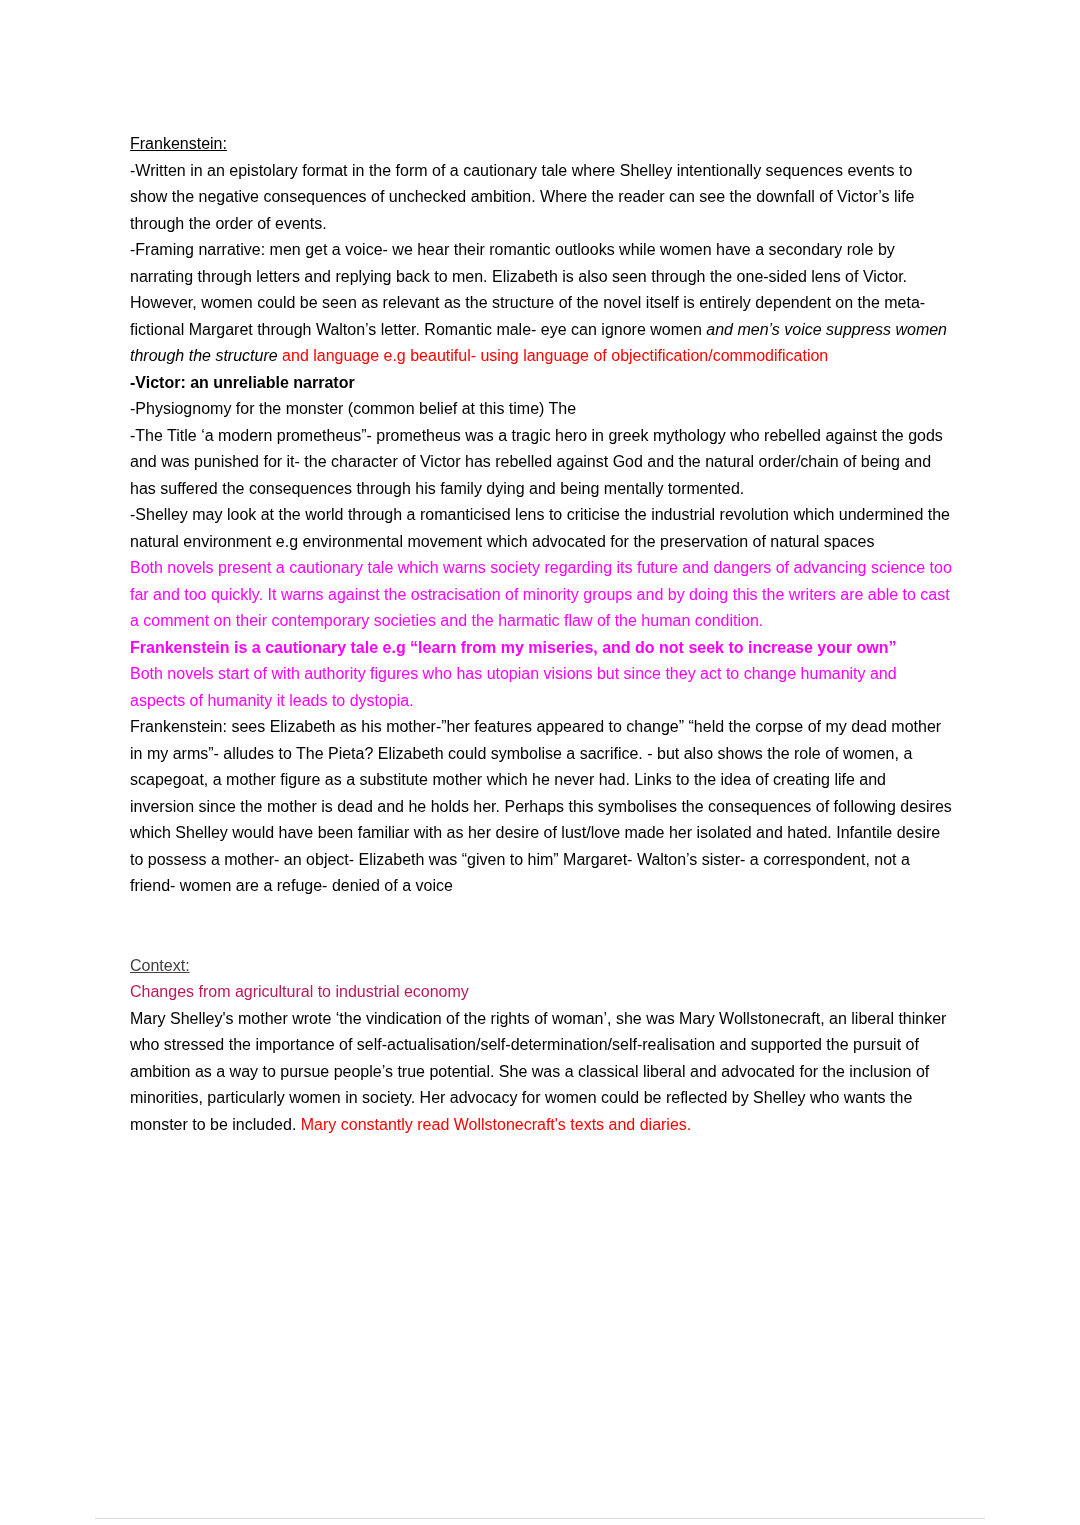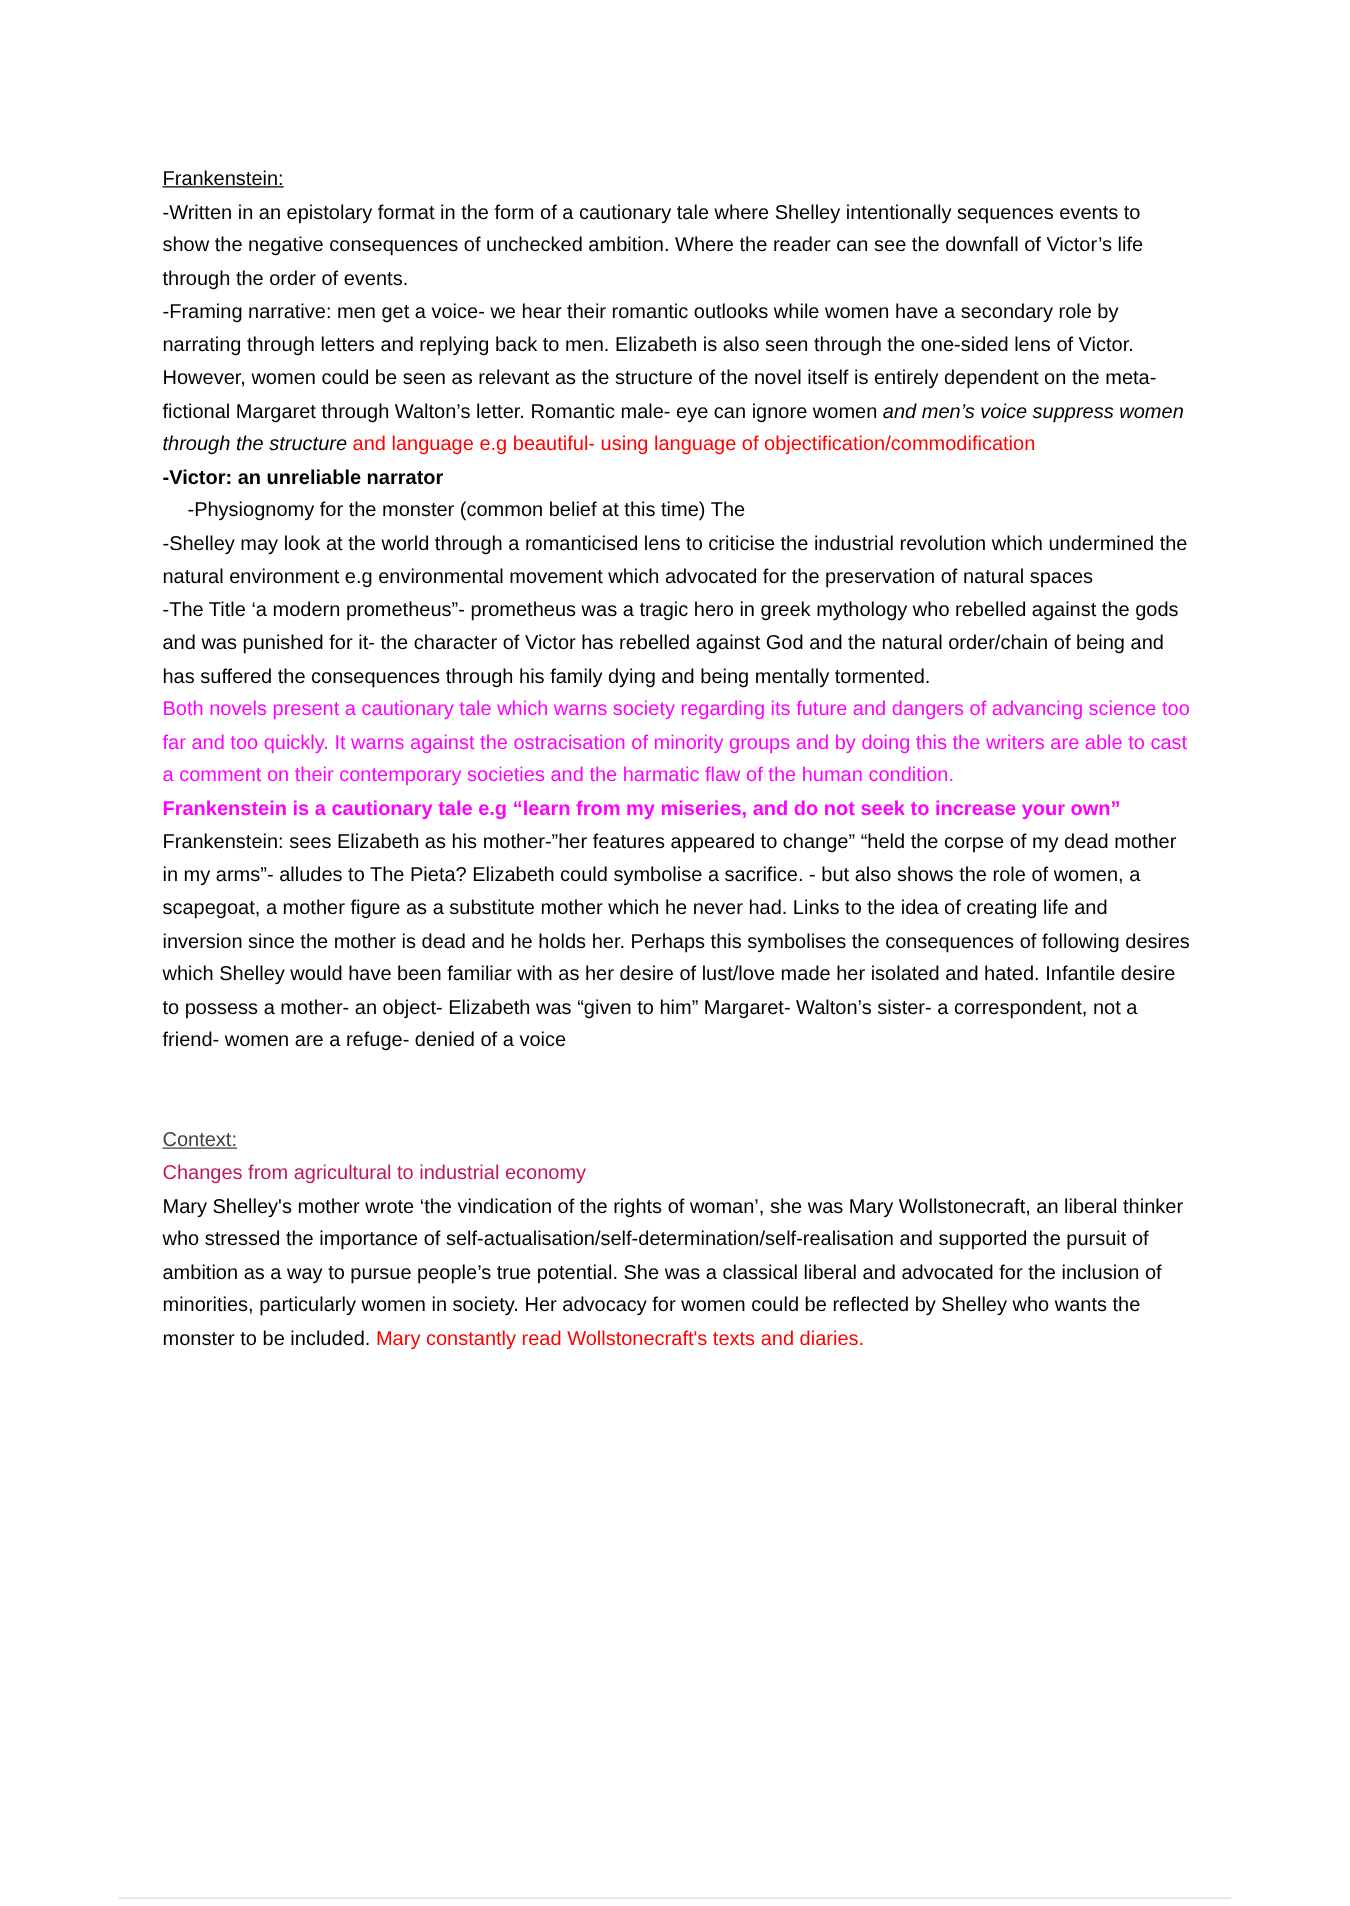--- a/index.html
+++ b/index.html
@@ -42,25 +42,26 @@
 </style>
 </head>
 <body>
 
 <div class="page">
   <div class="doc-body">
       <div class="block heading"><span style="color: rgb(0, 0, 0); text-decoration: underline;">Frankenstein:</span></div>
       <div class="block para"><span style="color: rgb(0, 0, 0);">-Written in an epistolary format in the form of a cautionary tale where Shelley intentionally sequences events to show the negative consequences of unchecked ambition. Where the reader can see the downfall of Victor’s life through the order of events.</span></div>
       <div class="block para"><span style="color: rgb(0, 0, 0);">-Framing narrative: men get a voice- we hear their romantic outlooks while women have a secondary role by narrating through letters and replying back to men. Elizabeth is also seen through the one-sided lens of Victor. However, women could be seen as relevant as the structure of the novel itself is entirely dependent on the meta-fictional Margaret through Walton’s letter. Romantic male- eye can ignore women </span><span style="color: rgb(0, 0, 0); font-style: italic;">and men’s voice suppress women through the structure</span><span style="color: rgb(255, 0, 0);"> and language e.g beautiful- using language of objectification/commodification</span></div>
       <div class="block para"><span style="color: rgb(0, 0, 0); font-weight: bold;">-Victor: an unreliable narrator</span></div>
-      <div class="block para"><span style="color: rgb(0, 0, 0); margin-left: 20px;">-Physiognomy for the monster (common belief at this time) The</span></div>
+      <div class="block para"><span style="color: rgb(0, 0, 0);">-Physiognomy for the monster (common belief at this time) The</span></div>
+      <div class="block para"><span style="color: rgb(0, 0, 0);">-The Title ‘a modern prometheus”- prometheus was a tragic hero in greek mythology who rebelled against the gods and was punished for it- the character of Victor has rebelled against God and the natural order/chain of being and has suffered the consequences through his family dying and being mentally tormented.</span></div>
       <div class="block para"><span style="color: rgb(0, 0, 0);">-Shelley may look at the world through a romanticised lens to criticise the industrial revolution which undermined the natural environment e.g environmental movement which advocated for the preservation of natural spaces</span></div>
-      <div class="block para"><span style="color: rgb(0, 0, 0);">-The Title ‘a modern prometheus”- prometheus was a tragic hero in greek mythology who rebelled against the gods and was punished for it- the character of Victor has rebelled against God and the natural order/chain of being and has suffered the consequences through his family dying and being mentally tormented.</span></div>
       <div class="block para"><span style="color: rgb(255, 0, 255);">Both novels present a cautionary tale which warns society regarding its future and dangers of advancing science too far and too quickly. It warns against the ostracisation of minority groups and by doing this the writers are able to cast a comment on their contemporary societies and the harmatic flaw of the human condition.</span></div>
       <div class="block para"><span style="color: rgb(255, 0, 255); font-weight: bold;">Frankenstein is a cautionary tale e.g “learn from my miseries, and do not seek to increase your own”</span></div>
+      <div class="block para"><span style="color: rgb(255, 0, 255);">Both novels start of with authority figures who has utopian visions but since they act to change humanity and aspects of humanity it leads to dystopia.</span></div>
       <div class="block para"><span style="color: rgb(0, 0, 0);">Frankenstein: sees Elizabeth as his mother-”her features appeared to change” “held the corpse of my dead mother in my arms”- alludes to The Pieta? Elizabeth could symbolise a sacrifice. - but also shows the role of women, a scapegoat, a mother figure as a substitute mother which he never had. Links to the idea of creating life and inversion since the mother is dead and he holds her. Perhaps this symbolises the consequences of following desires which Shelley would have been familiar with as her desire of lust/love made her isolated and hated. Infantile desire to possess a mother- an object- Elizabeth was “given to him” Margaret- Walton’s sister- a correspondent, not a friend- women are a refuge- denied of a voice</span></div>
       <div class="block spacer" style="height: 53px;"></div>
       <div class="block heading"><span style="color: #404040; text-decoration: underline;">Context:</span></div>
       <div class="block para"><span style="color: #be185d;">Changes from agricultural to industrial economy</span></div>
       <div class="block para"><span style="color: rgb(0, 0, 0);">Mary Shelley's mother wrote ‘the vindication of the rights of woman’, she was Mary Wollstonecraft, an liberal thinker who stressed the importance of self-actualisation/self-determination/self-realisation and supported the pursuit of  ambition as a way to pursue people’s true potential. She was a classical liberal and advocated for the inclusion of minorities, particularly women in society. Her advocacy for women could be reflected by Shelley who wants the monster to be included. </span><span style="color: rgb(255, 0, 0);">Mary constantly read Wollstonecraft's texts and diaries.</span></div>
     </div>
   <div class="page-break-line"></div>
 </div>
 
 </body></html>

